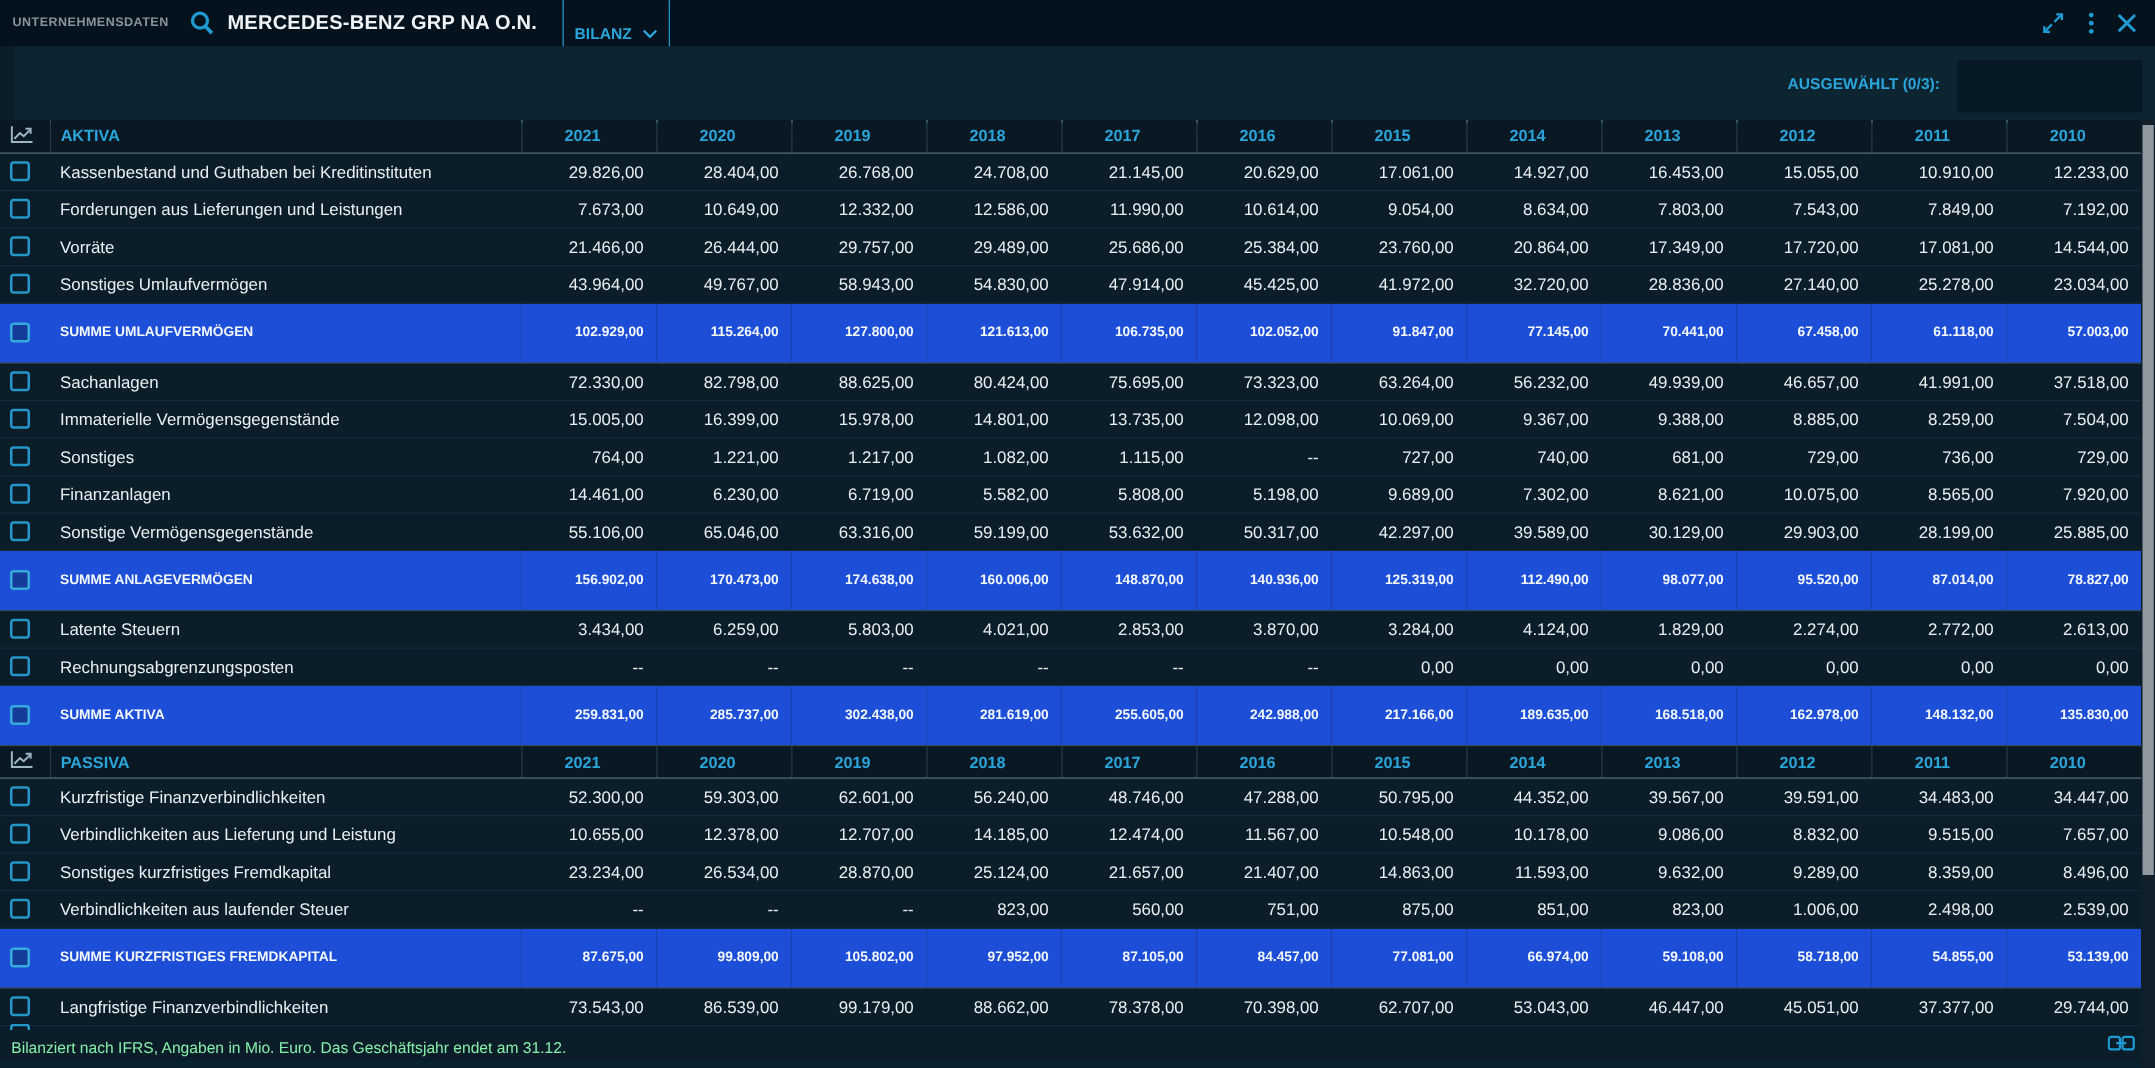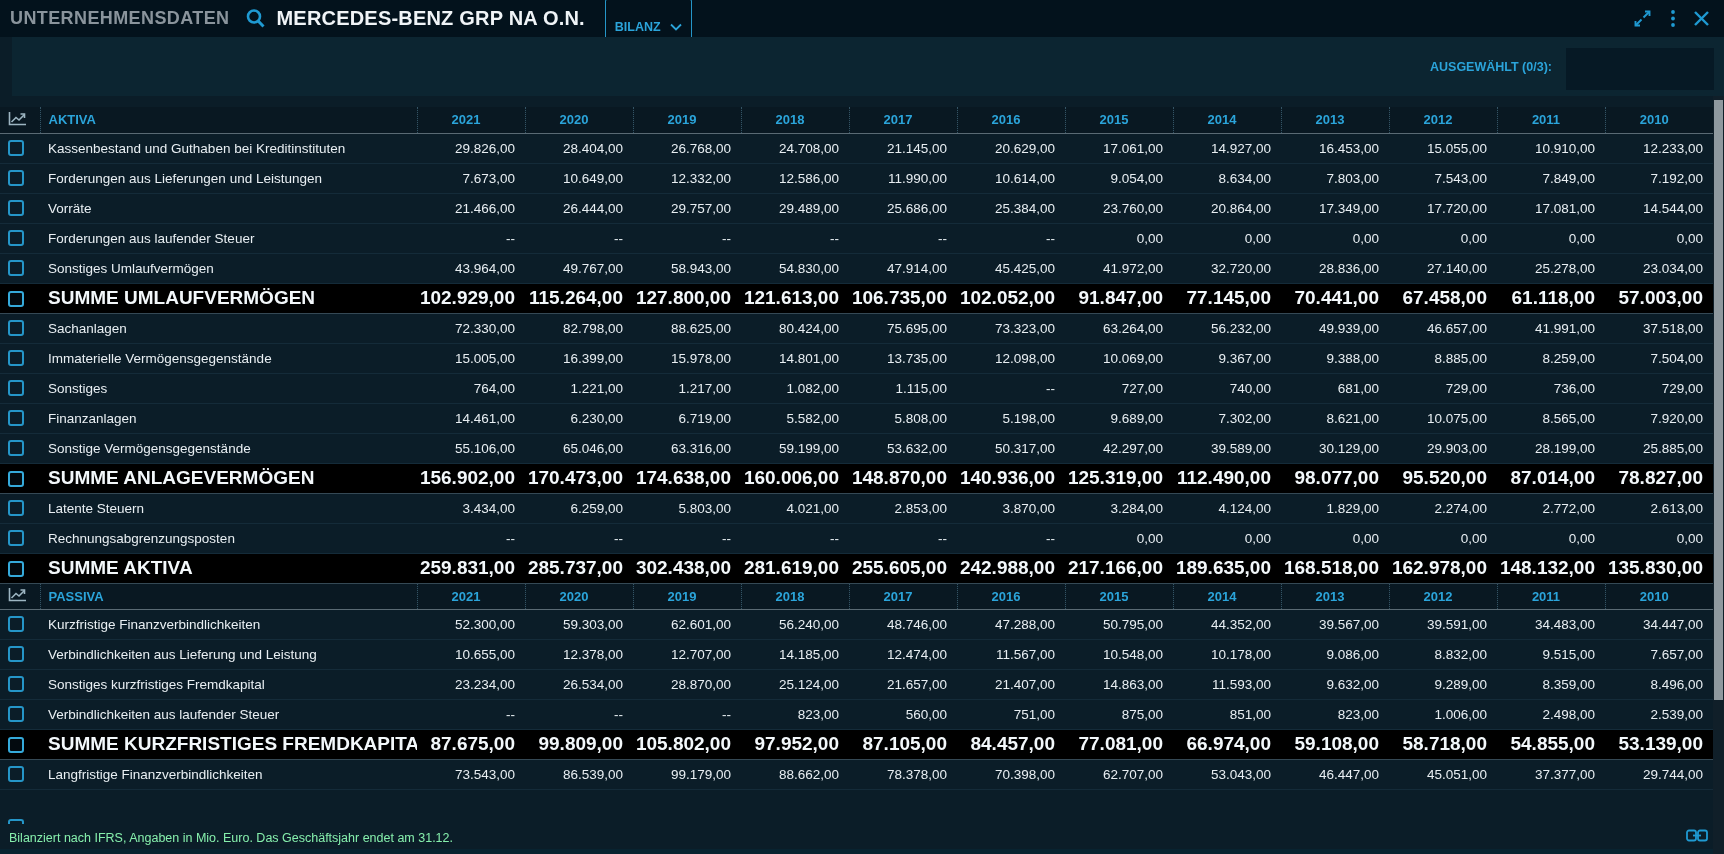--- a/index.html
+++ b/index.html
@@ -3,51 +3,51 @@
 <meta charset="utf-8">
 <style>
   * { box-sizing: border-box; }
   html,body { margin:0; padding:0; width:1724px; height:854px; overflow:hidden;
     background:#0b1d28; font-family:"Liberation Sans", sans-serif; color:#e8eef2; }
   .root { position:relative; width:1724px; height:854px; background:#0b1d28; }
 
   
   .topbar { position:absolute; top:0; left:0; right:0; height:37px; background:#03121c;
     display:flex; align-items:center; padding:0 14px 0 10px; }
-  .app-label { color:#8a949c; font-size:18px; font-weight:bold; letter-spacing:.4px; }
+  .app-label { color:#8a949c; font-size:10px; font-weight:bold; letter-spacing:.4px; }
   .search-ic { margin-left:16px; display:flex; align-items:center; }
-  .instrument { margin-left:10px; color:#f0f4f7; font-size:20px; font-weight:bold; letter-spacing:.2px; }
+  .instrument { margin-left:10px; color:#f0f4f7; font-size:16px; font-weight:bold; letter-spacing:.2px; }
   .view-btn { margin-left:20px; display:inline-flex; align-items:center; gap:9px;
     border:1px solid #2596c8; border-radius:2px; padding:20px 9px 4px 9px;
     color:#2ba4da; font-size:12.5px; font-weight:bold; background:transparent; cursor:pointer; }
   .topbar .spacer { flex:1; }
   .tb-ic { display:flex; align-items:center; margin-left:17px; cursor:pointer; }
 
   
   .toolbar { position:absolute; top:37px; left:12px; right:0; height:59px; background:#0c2531; }
   .selected-label { position:absolute; right:172px; top:50%; transform:translateY(-50%);
     color:#2ba4da; font-size:12.5px; font-weight:bold; }
   .selected-slot { position:absolute; right:10px; top:11px; width:148px; height:42px; background:#061925; }
 
   
   .table-area { position:absolute; top:96px; left:0; right:0; bottom:0; background:#0b1d28; }
-  table { border-collapse:collapse; table-layout:fixed; width:1713px;margin-top:11px; }
+  table { border-collapse:collapse; table-layout:fixed; width:1713px; }
   td { padding:0; overflow:hidden; white-space:nowrap; }
   .cell-check { padding-left:8px; }
   .cell-name  { padding-left:8px; font-size:13.5px; color:#e9eff3; }
   .cell-year, .cell-val { text-align:right; padding-right:10px; }
 
   tr.section-header td { height:26px; background:#091822; color:#2ba4da;
     font-weight:bold; font-size:13px; border-bottom:1px solid #5a6a74; }
   tr.section-header .cell-name { padding-left:8px; }
   tr.section-header .cell-year { border-left:1px dotted rgba(120,170,200,.38);text-align:center; }
   tr.section-header .cell-name { border-left:1px dotted rgba(120,170,200,.38); }
 
   tr.data-row td { height:30px; font-size:13.5px; border-bottom:1px solid rgba(70,120,150,.16); }
-  tr.sum-row td  { height:30px; font-size:19px; font-weight:bold; background:#000000;
+  tr.sum-row td  { height:48px; font-size:11px; font-weight:bold; background:#1d4ed8;
     border-top:1px solid rgba(165,190,205,.5); border-bottom:1px solid rgba(165,190,205,.28);
     color:#f3f8fb; }
 
   .checkbox { display:inline-block; width:16px; height:16px; border:2px solid #2596c8;
     border-radius:3px; background:transparent; vertical-align:middle; cursor:pointer; }
   tr.sum-row .checkbox { border-color:#35aadb; background:rgba(8,30,42,.35); }
   .chart-ic { display:inline-flex; align-items:center; cursor:pointer; }
 
   
   .cut-checkbox { position:absolute; left:8px; top:723px; width:16px; height:5px;
@@ -185,36 +185,20 @@
             <td class="cell-val">25.384,00</td>
             <td class="cell-val">23.760,00</td>
             <td class="cell-val">20.864,00</td>
             <td class="cell-val">17.349,00</td>
             <td class="cell-val">17.720,00</td>
             <td class="cell-val">17.081,00</td>
             <td class="cell-val">14.544,00</td>
           </tr>
           <tr class="data-row">
             <td class="cell-check"><span class="checkbox"></span></td>
-            <td class="cell-name">Forderungen aus laufender Steuer</td>
-            <td class="cell-val">--</td>
-            <td class="cell-val">--</td>
-            <td class="cell-val">--</td>
-            <td class="cell-val">--</td>
-            <td class="cell-val">--</td>
-            <td class="cell-val">--</td>
-            <td class="cell-val">0,00</td>
-            <td class="cell-val">0,00</td>
-            <td class="cell-val">0,00</td>
-            <td class="cell-val">0,00</td>
-            <td class="cell-val">0,00</td>
-            <td class="cell-val">0,00</td>
-          </tr>
-          <tr class="data-row">
-            <td class="cell-check"><span class="checkbox"></span></td>
             <td class="cell-name">Sonstiges Umlaufvermögen</td>
             <td class="cell-val">43.964,00</td>
             <td class="cell-val">49.767,00</td>
             <td class="cell-val">58.943,00</td>
             <td class="cell-val">54.830,00</td>
             <td class="cell-val">47.914,00</td>
             <td class="cell-val">45.425,00</td>
             <td class="cell-val">41.972,00</td>
             <td class="cell-val">32.720,00</td>
             <td class="cell-val">28.836,00</td>

